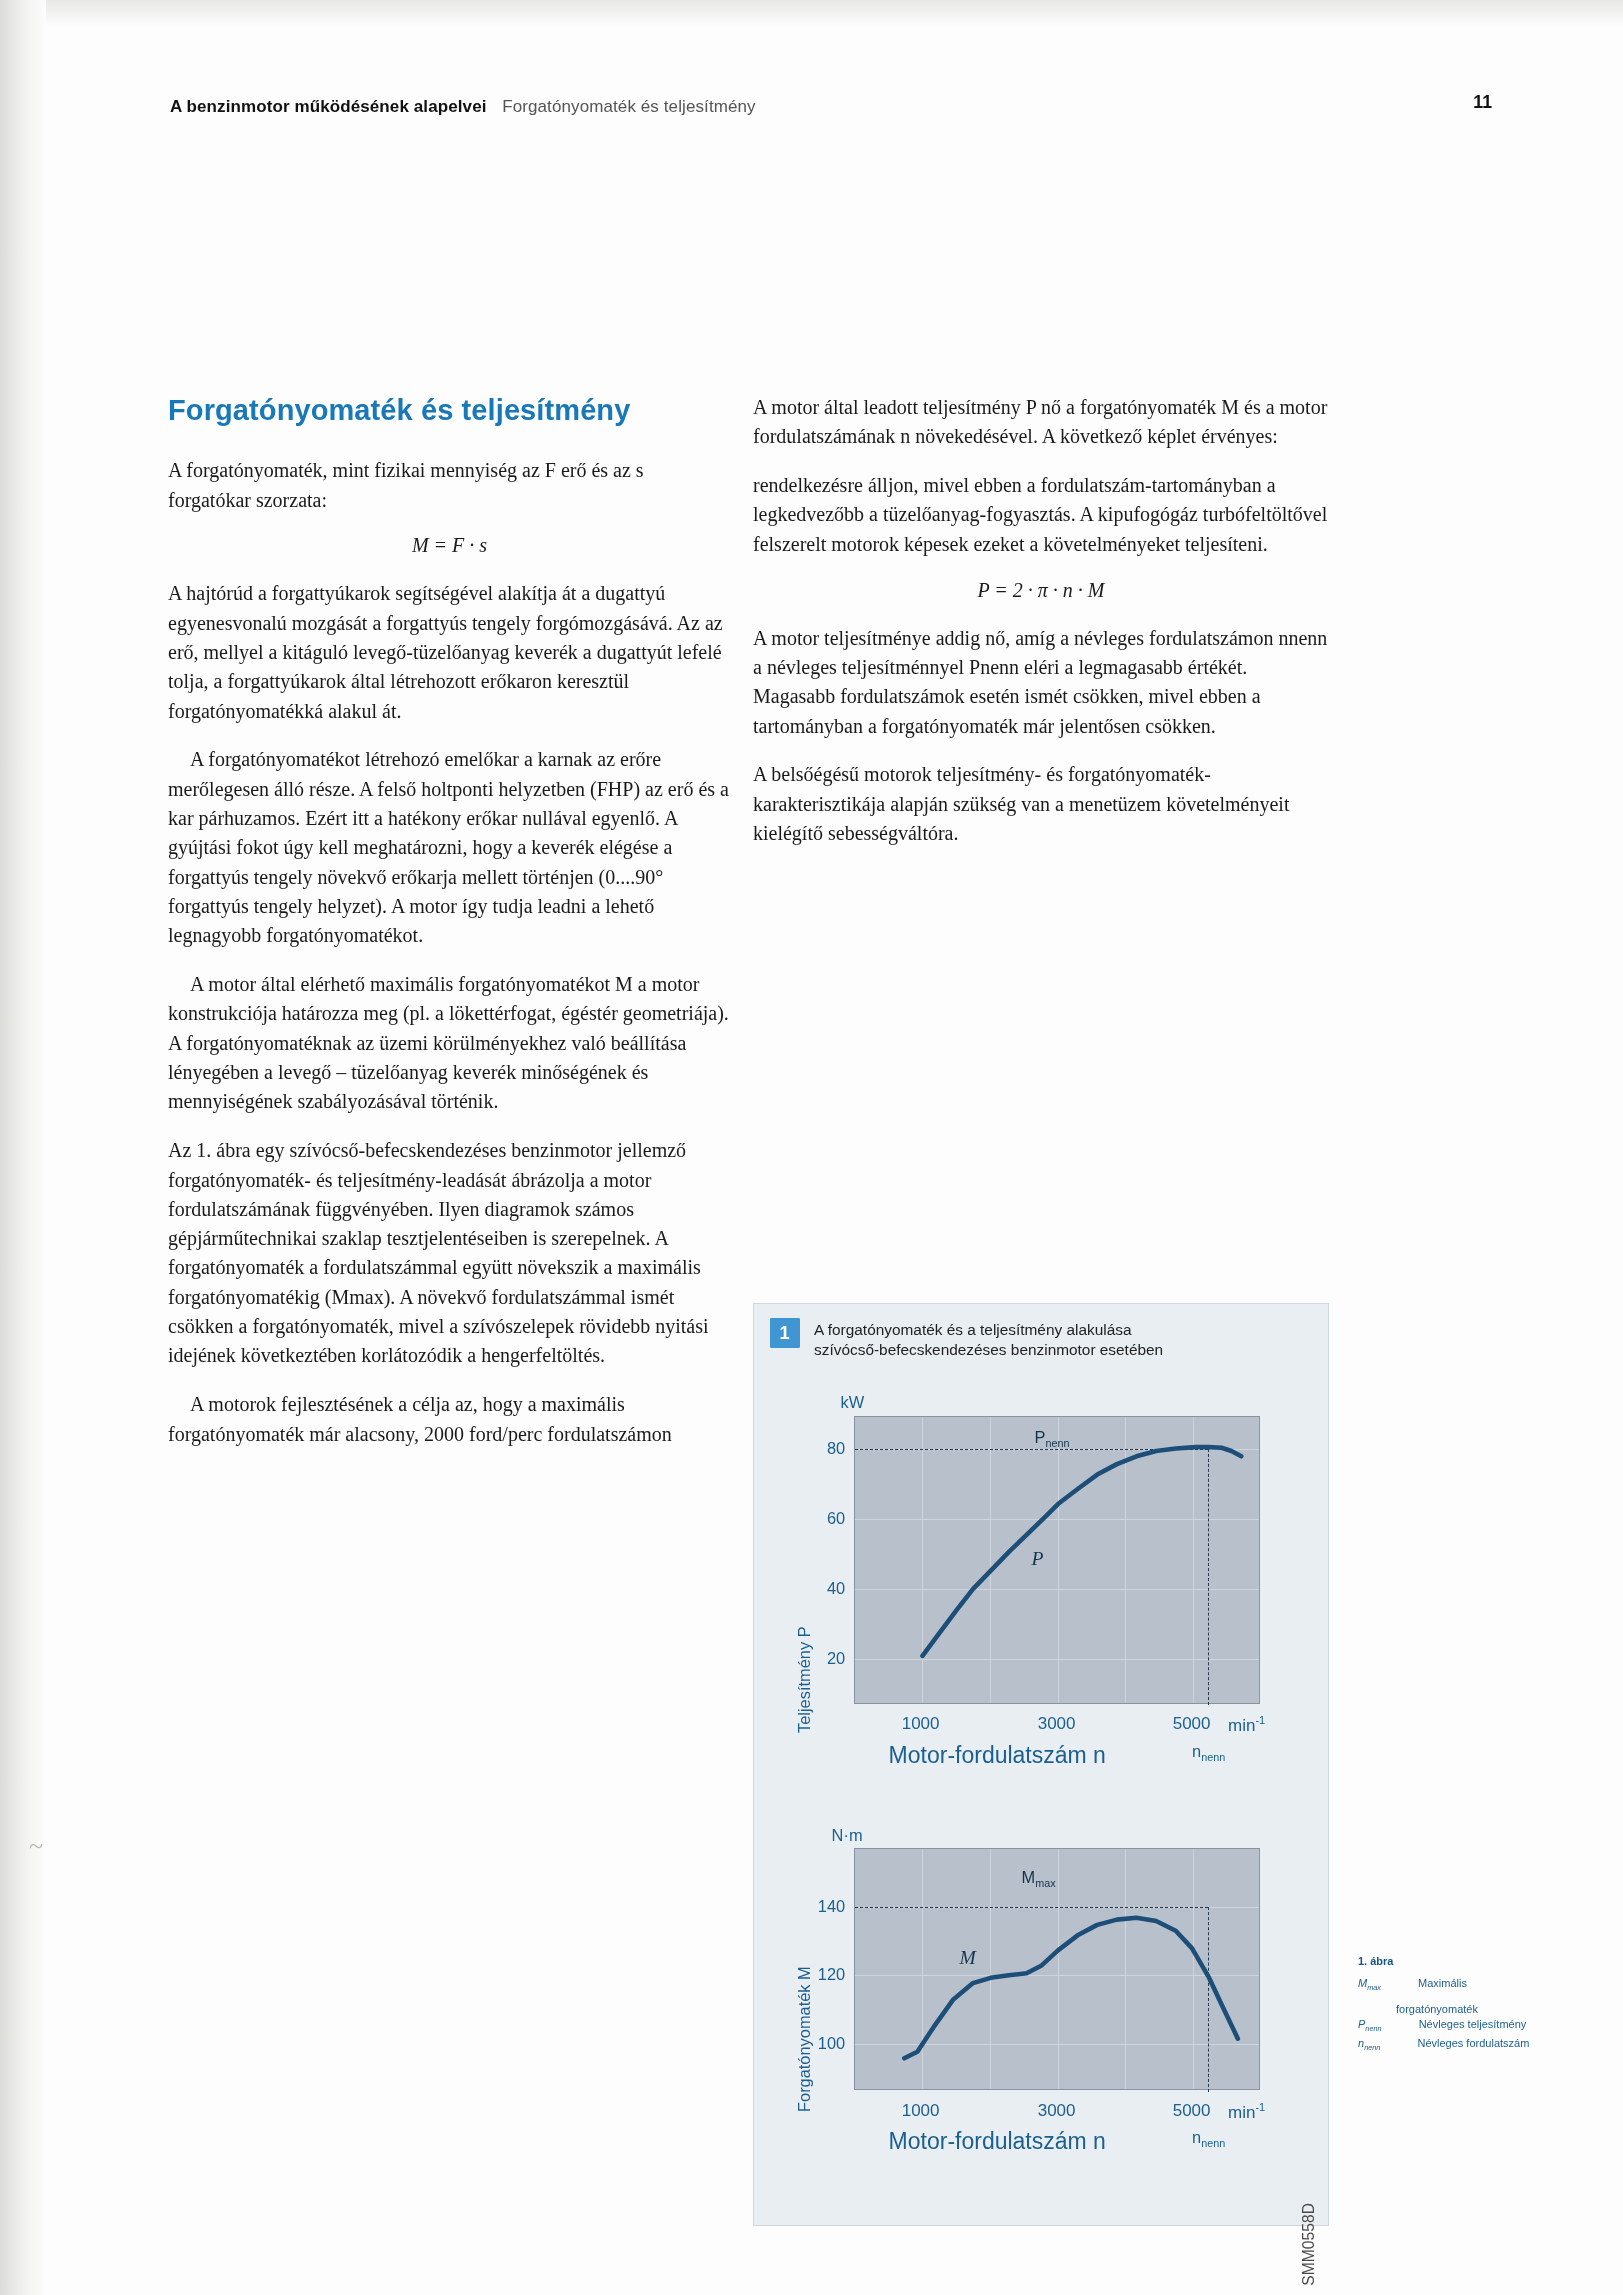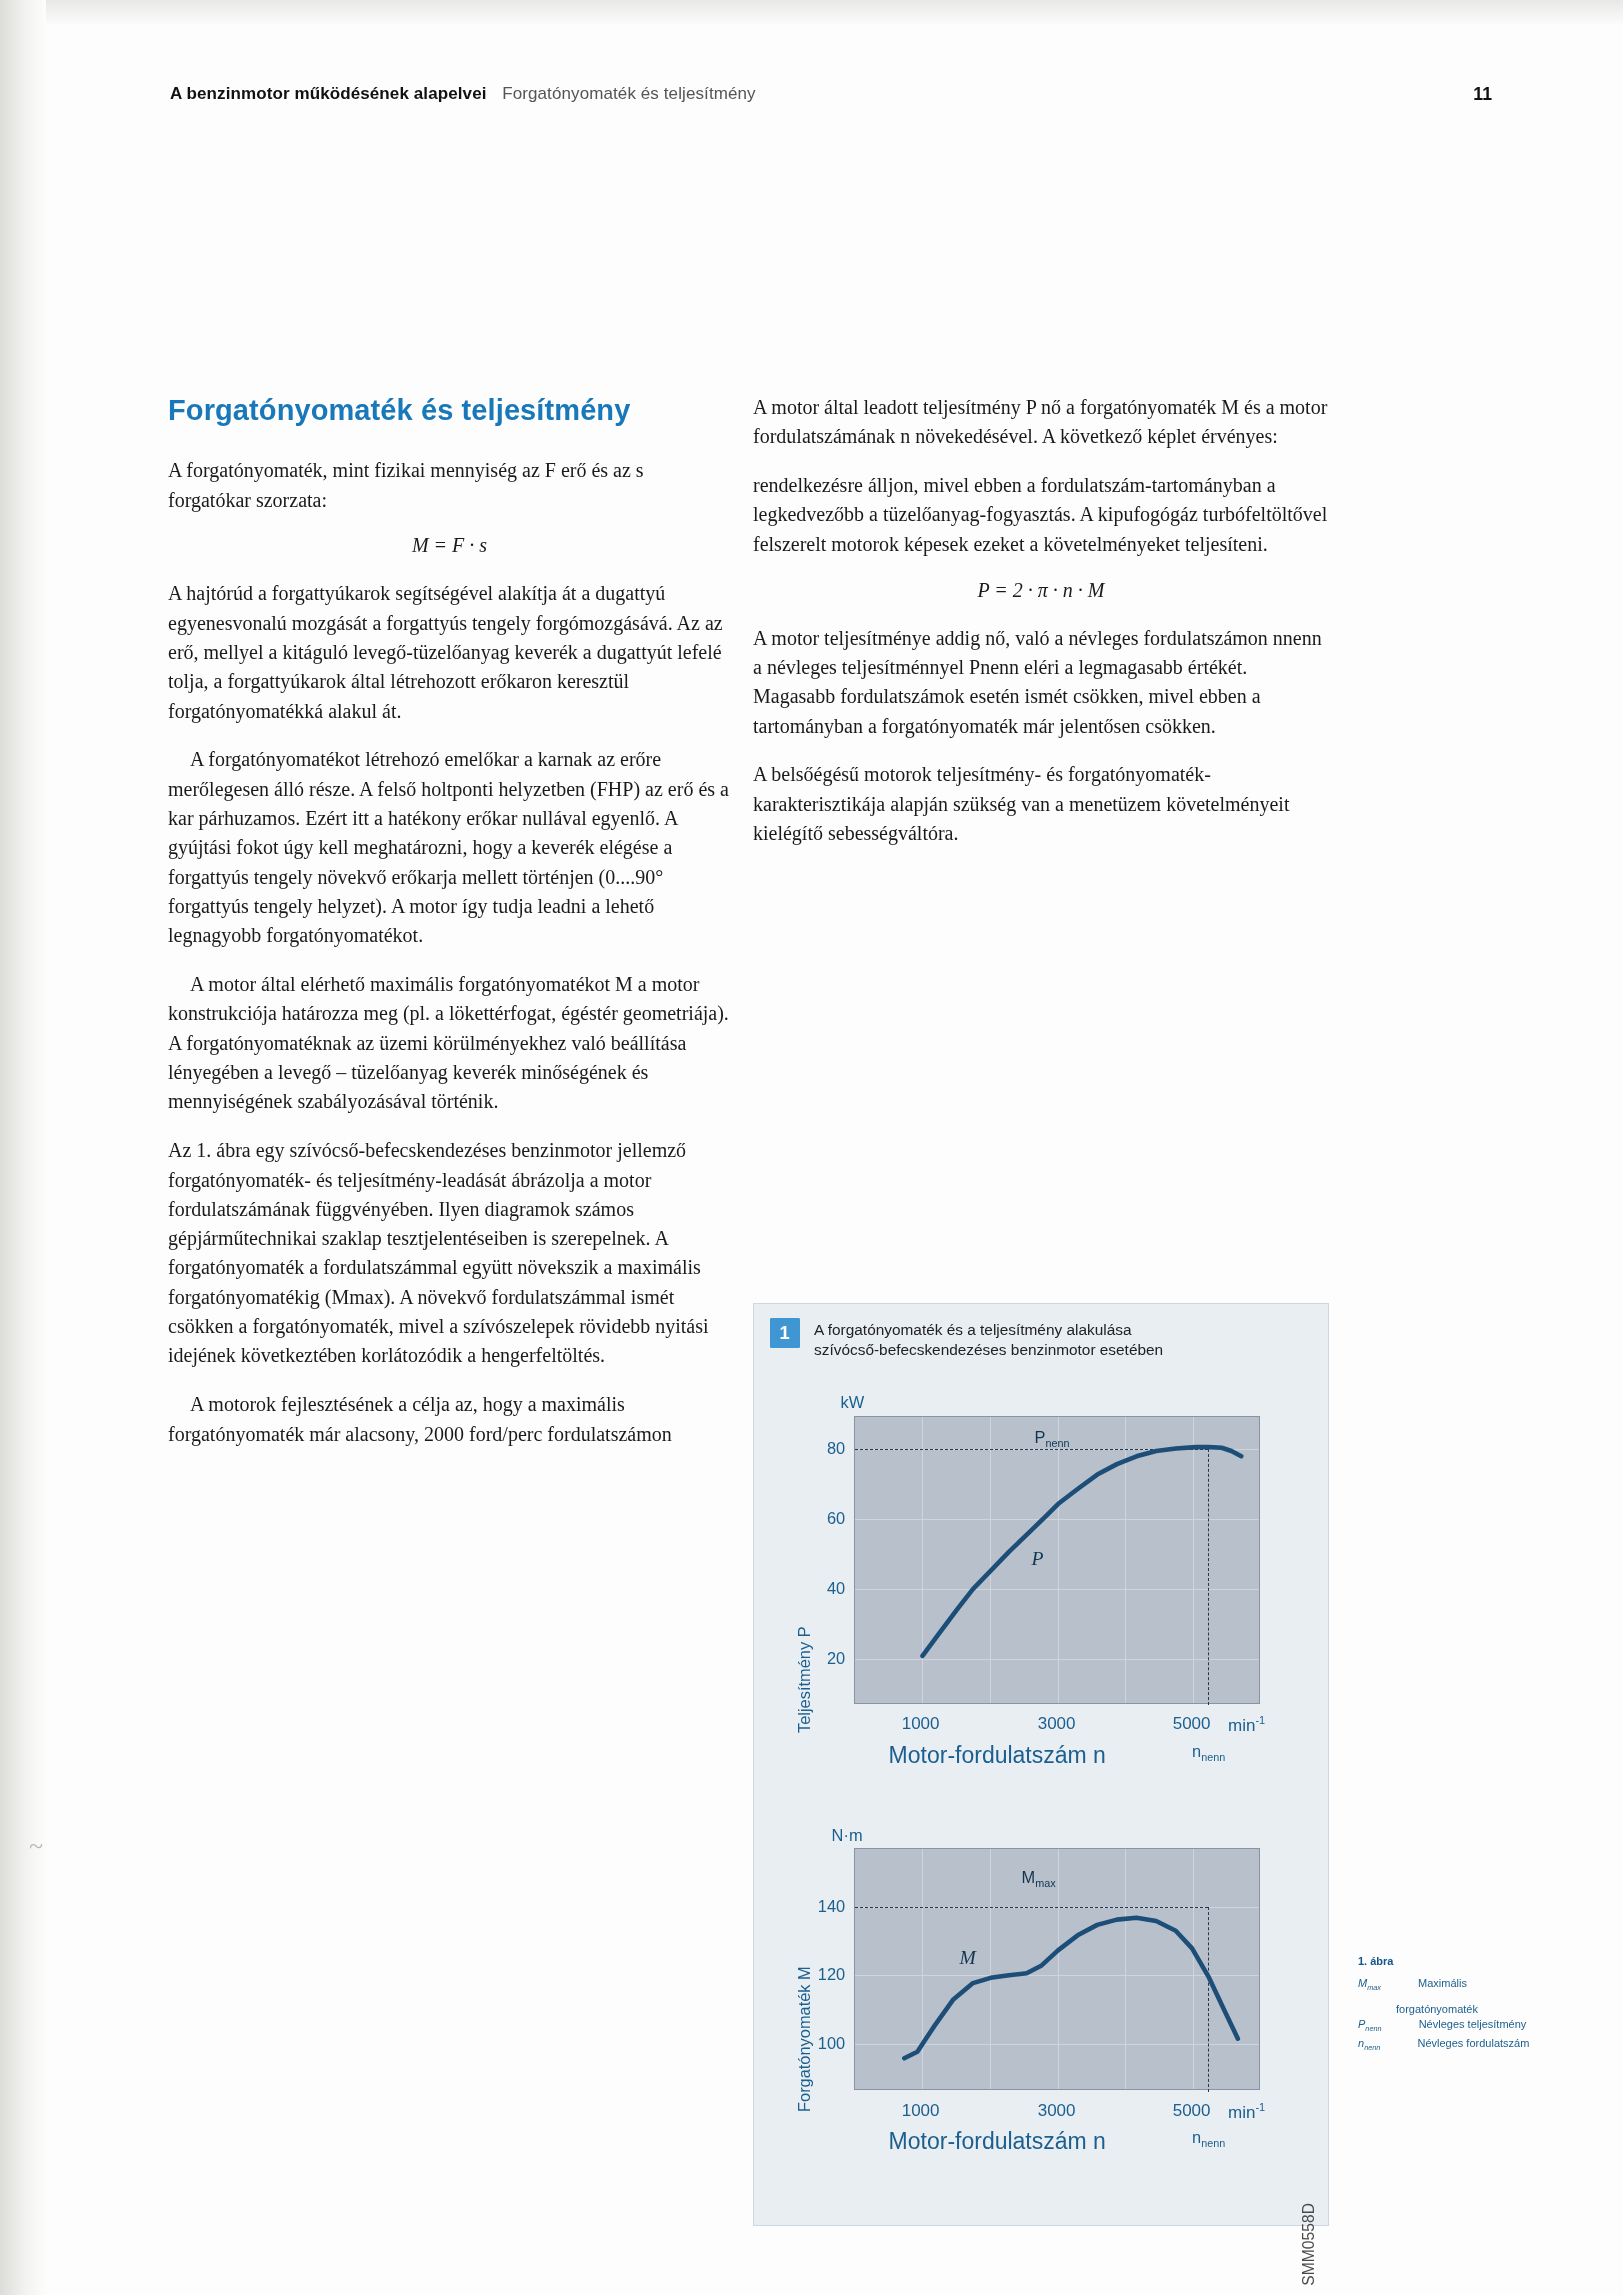--- a/index.html
+++ b/index.html
@@ -42,24 +42,24 @@
     color: #b9b9b4;
     font-size: 26px;
     line-height: 1;
   }
 
   
   .header {
     position: absolute;
     left: 170px;
     right: 131px;
-    top: 84px;
+    top: 92px;
     height: 30px;
     display: flex;
-    align-items: flex-start;
+    align-items: center;
   }
   .header-title {
     font-family: "Liberation Sans", sans-serif;
     font-weight: bold;
     font-size: 17px;
     color: #111;
     letter-spacing: 0.1px;
   }
   .header-sub {
     font-family: "Liberation Sans", sans-serif;
@@ -324,21 +324,21 @@
     <p class="body ind">A forgatónyomatékot létrehozó emelőkar a karnak az erőre merőlegesen álló része. A felső holtponti helyzetben (FHP) az erő és a kar párhuzamos. Ezért itt a hatékony erőkar nullával egyenlő. A gyújtási fokot úgy kell meghatározni, hogy a keverék elégése a forgattyús tengely növekvő erőkarja mellett történjen (0....90° forgattyús tengely helyzet). A motor így tudja leadni a lehető legnagyobb forgatónyomatékot.</p>
     <p class="body ind">A motor által elérhető maximális forgatónyomatékot M a motor konstrukciója határozza meg (pl. a lökettérfogat, égéstér geometriája). A forgatónyomatéknak az üzemi körülményekhez való beállítása lényegében a levegő – tüzelőanyag keverék minőségének és mennyiségének szabályozásával történik.</p>
     <p class="body">Az 1. ábra egy szívócső-befecskendezéses benzinmotor jellemző forgatónyomaték- és teljesítmény-leadását ábrázolja a motor fordulatszámának függvényében. Ilyen diagramok számos gépjárműtechnikai szaklap tesztjelentéseiben is szerepelnek. A forgatónyomaték a fordulatszámmal együtt növekszik a maximális forgatónyomatékig (Mmax). A növekvő fordulatszámmal ismét csökken a forgatónyomaték, mivel a szívószelepek rövidebb nyitási idejének következtében korlátozódik a hengerfeltöltés.</p>
     <p class="body ind">A motorok fejlesztésének a célja az, hogy a maximális forgatónyomaték már alacsony, 2000 ford/perc fordulatszámon</p>
   </div>
 
   <div class="col-right">
     <p class="body">A motor által leadott teljesítmény P nő a forgatónyomaték M és a motor fordulatszámának n növekedésével. A következő képlet érvényes:</p>
     <p class="body">rendelkezésre álljon, mivel ebben a fordulatszám-tartományban a legkedvezőbb a tüzelőanyag-fogyasztás. A kipufogógáz turbófeltöltővel felszerelt motorok képesek ezeket a követelményeket teljesíteni.</p>
     <div class="formula">P = 2 · π · n · M</div>
-    <p class="body">A motor teljesítménye addig nő, való a névleges fordulatszámon nnenn a névleges teljesítménnyel Pnenn eléri a legmagasabb értékét. Magasabb fordulatszámok esetén ismét csökken, mivel ebben a tartományban a forgatónyomaték már jelentősen csökken.</p>
+    <p class="body">A motor teljesítménye addig nő, amíg a névleges fordulatszámon nnenn a névleges teljesítménnyel Pnenn eléri a legmagasabb értékét. Magasabb fordulatszámok esetén ismét csökken, mivel ebben a tartományban a forgatónyomaték már jelentősen csökken.</p>
     <p class="body">A belsőégésű motorok teljesítmény- és forgatónyomaték-karakterisztikája alapján szükség van a menetüzem követelményeit kielégítő sebességváltóra.</p>
   </div>
 
   <div class="figure">
     <div class="fig-caption-row">
       <div class="fig-num">1</div>
       <div class="fig-caption">
         <div>A forgatónyomaték és a teljesítmény alakulása</div>
         <div>szívócső-befecskendezéses benzinmotor esetében</div>
       </div>

